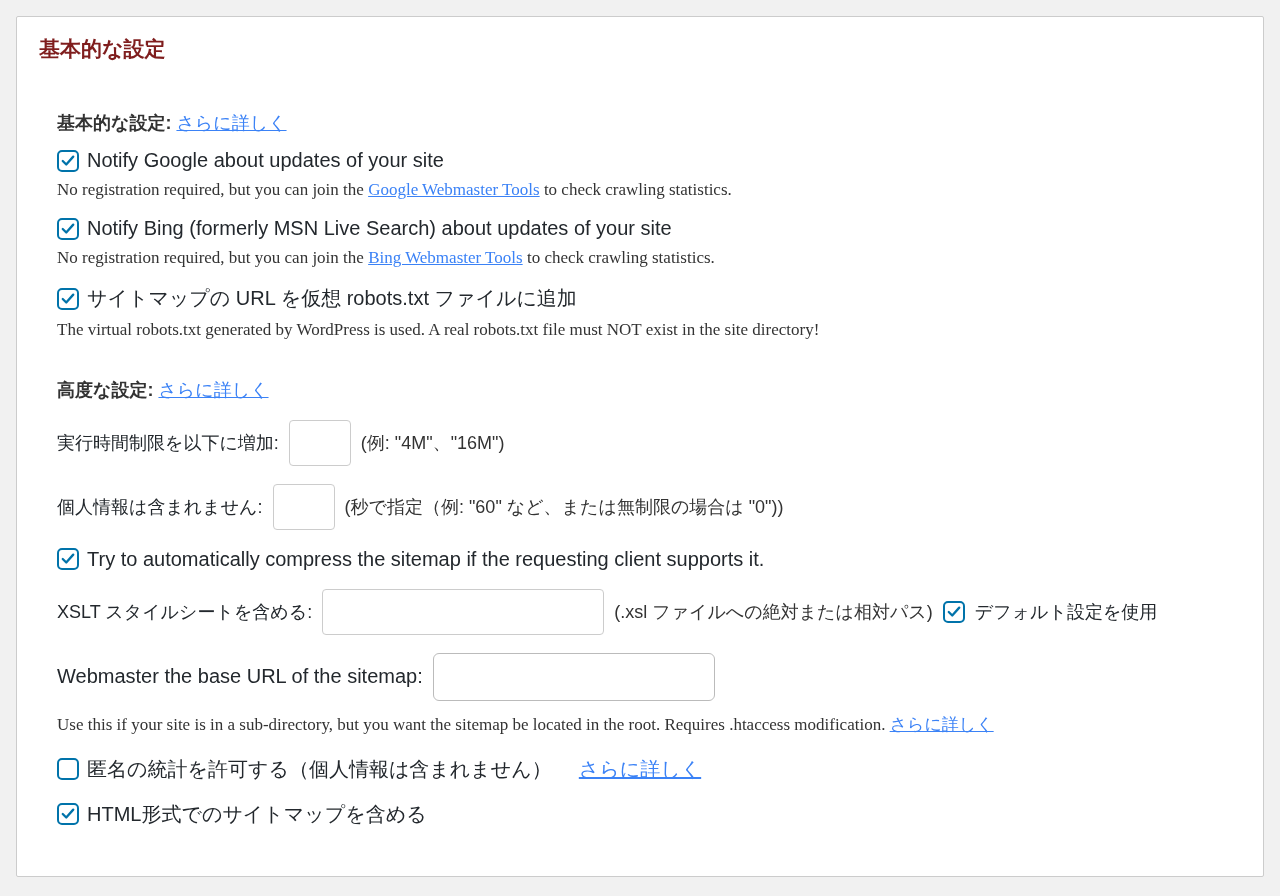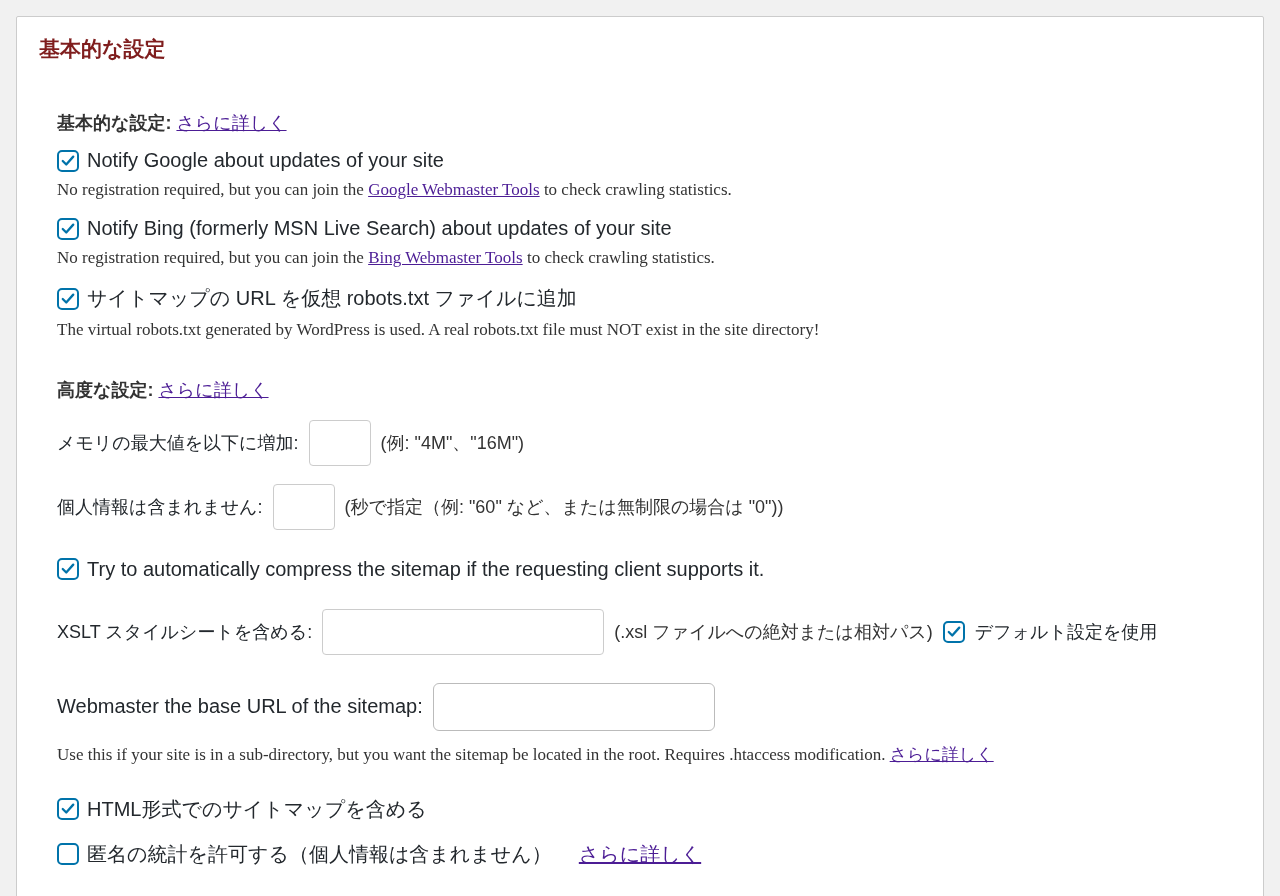--- a/index.html
+++ b/index.html
@@ -28,21 +28,21 @@
     }
     .section-heading {
       font-size: 18px;
       font-weight: 600;
       margin-top: 28px;
       margin-bottom: 10px;
       color: #333;
     }
     .section-heading a { font-weight: 400; }
     a {
-      color: #4c1d95;
+      color: #3b82f6;
       text-decoration: underline;
     }
     .opt-row { margin-top: 14px; }
     .opt-label {
       display: flex;
       align-items: center;
       gap: 8px;
       font-size: 20px;
       color: #23282d;
       margin-bottom: 4px;
@@ -100,21 +100,21 @@
     }
     input.large-text {
       width: 282px;
       height: 48px;
       border: 1px solid #bbb;
       border-radius: 6px;
       font-size: 16px;
       padding: 4px 8px;
     }
     .hint { color: #333; font-size: 18px; }
-    .mt20 { margin-top: 28px; }
+    .mt20 { margin-top: 18px; }
   </style>
 </head>
 <body>
 
 <div class="panel">
   <div class="panel-title">基本的な設定</div>
   <div class="panel-body">
 
     <div class="section-heading">
       <span>基本的な設定:</span>
@@ -166,21 +166,21 @@
       </div>
       <div class="opt-desc">The virtual robots.txt generated by WordPress is used. A real robots.txt file must NOT exist in the site directory!</div>
     </div>
 
     <div class="section-heading" style="margin-top:34px">
       <span>高度な設定:</span>
       <a href="#">さらに詳しく</a>
     </div>
 
     <div class="row-inline">
-      <span class="lbl">メモリの最大値を以下に増加:</span>
+      <span class="lbl">実行時間制限を以下に増加:</span>
       <input type="text" class="small-text" value="" style="">
       <span class="hint">(例: "4M"、"16M")</span>
     </div>
 
     <div class="row-inline">
       <span class="lbl">個人情報は含まれません:</span>
       <input type="text" class="small-text" value="" style="">
       <span class="hint">(秒で指定（例: "60" など、または無制限の場合は "0"))</span>
     </div>
 
@@ -212,41 +212,41 @@
     </div>
 
     <div class="row-inline mt20">
       <span class="lbl" style="font-size:20px">Webmaster the base URL of the sitemap:</span>
       <input type="text" class="large-text" value="" style="">
     </div>
     <div class="opt-desc" style="margin-top:10px">
       <span>Use this if your site is in a sub-directory, but you want the sitemap be located in the root. Requires .htaccess modification. </span><a href="#">さらに詳しく</a>
     </div>
 
-    <div class="opt-row mt20">
-      <div class="opt-label">
-        <span class="checkbox">
-          <span class="checkmark">
-            <svg viewBox="0 0 16 16">
-                <path d="M2 8 L6 12 L14 3" stroke="#0073aa" stroke-width="2.6" fill="none" stroke-linecap="round" stroke-linejoin="round"></path>
-              </svg>
-          </span>
-        </span>
-        <span>HTML形式でのサイトマップを含める</span>
-      </div>
-    </div>
-
     <div class="opt-row" style="margin-top:18px">
       <div class="opt-label">
         <span class="checkbox unchecked">
           <span class="checkmark" style="visibility: hidden;">
             <svg viewBox="0 0 16 16">
                 <path d="M2 8 L6 12 L14 3" stroke="#0073aa" stroke-width="2.6" fill="none" stroke-linecap="round" stroke-linejoin="round"></path>
               </svg>
           </span>
         </span>
         <span>匿名の統計を許可する（個人情報は含まれません）</span>
         &nbsp;&nbsp;<a href="#">さらに詳しく</a>
       </div>
     </div>
 
+    <div class="opt-row mt20">
+      <div class="opt-label">
+        <span class="checkbox">
+          <span class="checkmark">
+            <svg viewBox="0 0 16 16">
+                <path d="M2 8 L6 12 L14 3" stroke="#0073aa" stroke-width="2.6" fill="none" stroke-linecap="round" stroke-linejoin="round"></path>
+              </svg>
+          </span>
+        </span>
+        <span>HTML形式でのサイトマップを含める</span>
+      </div>
+    </div>
+
   </div>
 </div>
 
 </body></html>

